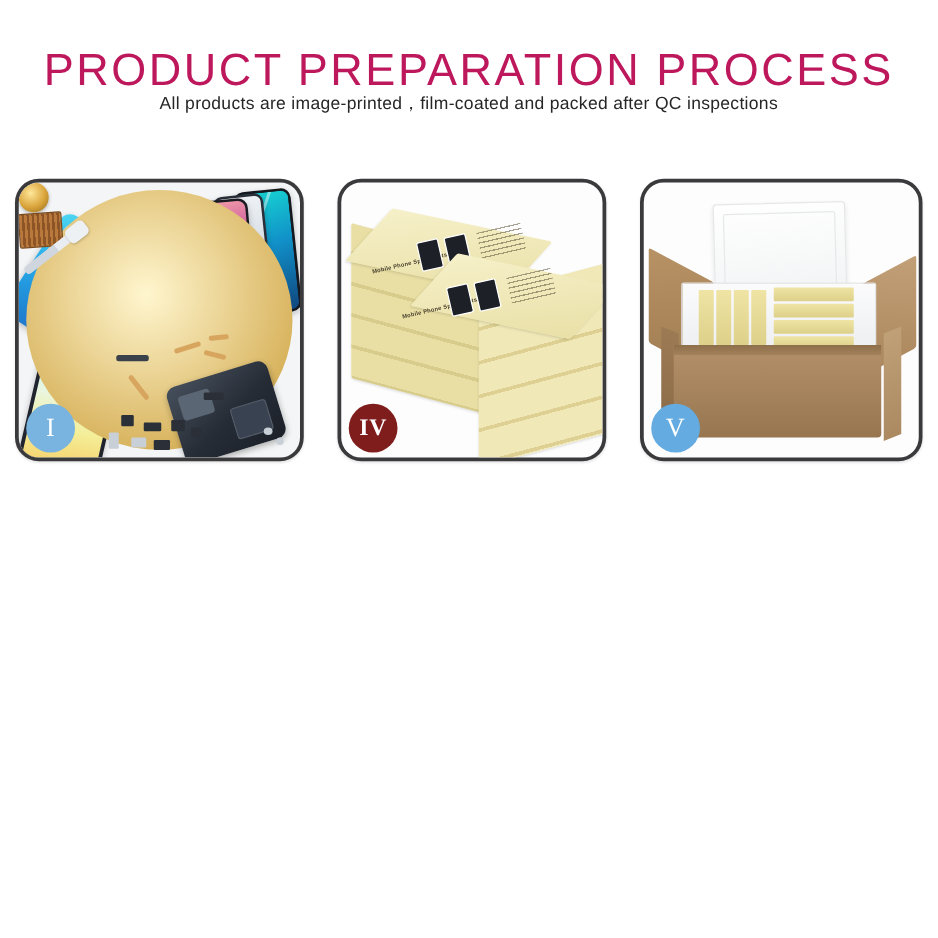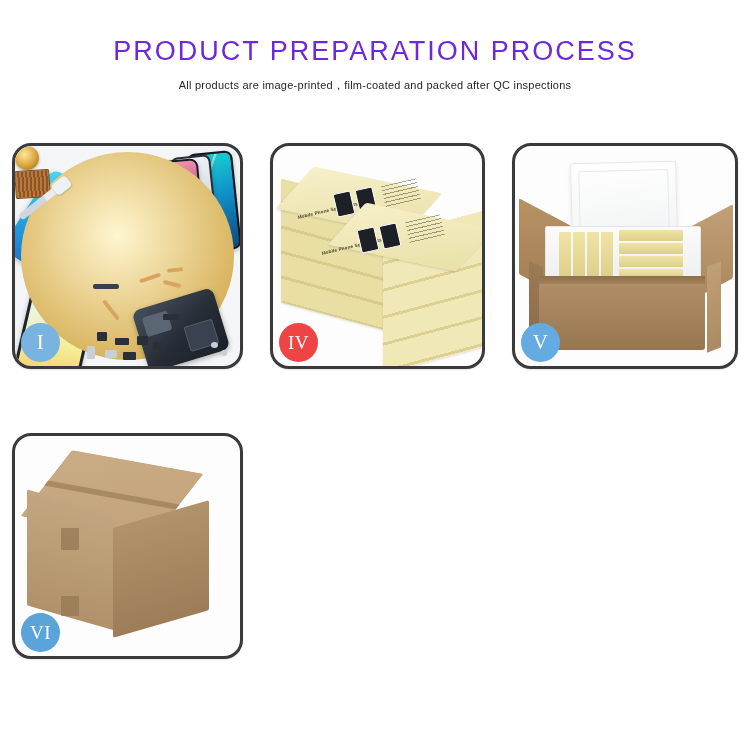--- a/index.html
+++ b/index.html
@@ -6,25 +6,25 @@
   body{
     width:750px;height:750px;background:#ffffff;
     font-family:"Liberation Sans", sans-serif;
     overflow:hidden;position:relative;
   }
   .page{width:750px;height:750px;position:relative;}
 
   
   .header{padding-top:38px;text-align:center;}
   .title{
-    font-size:27px;font-weight:400;letter-spacing:2.0px;
-    color:#6d28d9;line-height:1;white-space:nowrap;
+    font-size:36px;font-weight:400;letter-spacing:2.0px;
+    color:#be185d;line-height:1;white-space:nowrap;
   }
   .subtitle{
-    margin-top:13px;font-size:11px;color:#262626;letter-spacing:.25px;
+    font-size:14px;color:#262626;letter-spacing:.25px;
     white-space:nowrap;
   }
 
   
   .grid{
     position:absolute;left:12px;top:143px;
     width:726px;
     display:grid;
     grid-template-columns:231px 1fr 226px;
     grid-template-rows:226px 226px;
@@ -45,21 +45,21 @@
     position:absolute;left:6px;bottom:4px;
     width:39px;height:39px;border-radius:50%;
     display:flex;align-items:center;justify-content:center;
     font-family:"Liberation Serif", serif;
     font-size:21px;color:#ffffff;letter-spacing:.5px;
     z-index:40;
   }
   .badge.b1{background:#78b4df;}
   .badge.b2{background:#3f97dd;}
   .badge.b3{background:#62a9de;font-size:19px;}
-  .badge.b4{background:#ef4444;font-size:19px;}
+  .badge.b4{background:#7f1d1d;font-size:19px;font-weight:bold;}
   .badge.b5{background:#63abe0;}
   .badge.b6{background:#5ba4da;font-size:19px;}
 
   
   .p1{background:#f4f5f6;}
   .ph{position:absolute;border-radius:9px;box-shadow:0 2px 5px rgba(0,0,0,.22);}
   
   .lcd-blue{
     left:6px;top:34px;width:74px;height:96px;
     background:linear-gradient(145deg,#4fd9f2 0%,#27a9e8 35%,#1f7fd0 70%,#2f63b8 100%);
@@ -481,25 +481,15 @@
         <div class="ybox" style="left:104px;top:97px;width:64px;height:11px;"></div>
         <div class="ybox" style="left:104px;top:110px;width:64px;height:11px;"></div>
         <div class="ybox" style="left:104px;top:123px;width:64px;height:9px;"></div>
         <div class="carton-left"></div>
         <div class="carton-right"></div>
         <div class="carton-front"></div>
       </div>
       <div class="badge b5">V</div>
     </div>
 
-    <div class="panel p6">
-      <div class="panel-inner">
-        <div class="c6-top"></div>
-        <div class="c6-left"></div>
-        <div class="c6-right"></div>
-        <div class="c6-tape" style="left:46px;top:92px;width:18px;height:22px;"></div>
-        <div class="c6-tape" style="left:46px;top:160px;width:18px;height:20px;"></div>
-      </div>
-      <div class="badge b6">VI</div>
-    </div>
 
   </div>
 </div>
 
 </body></html>

